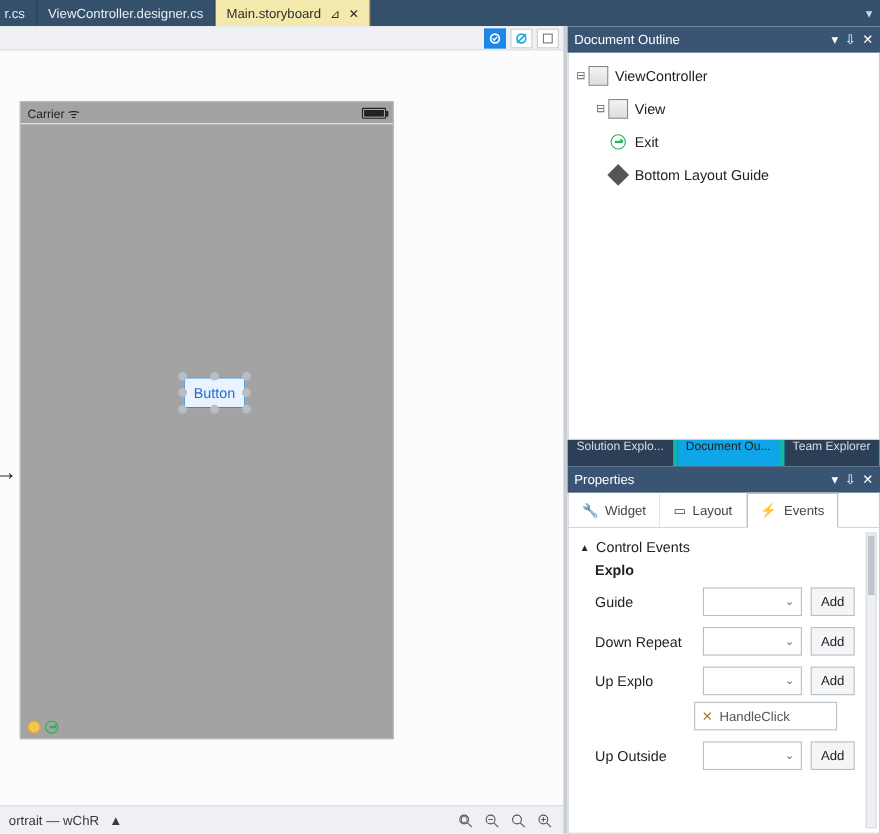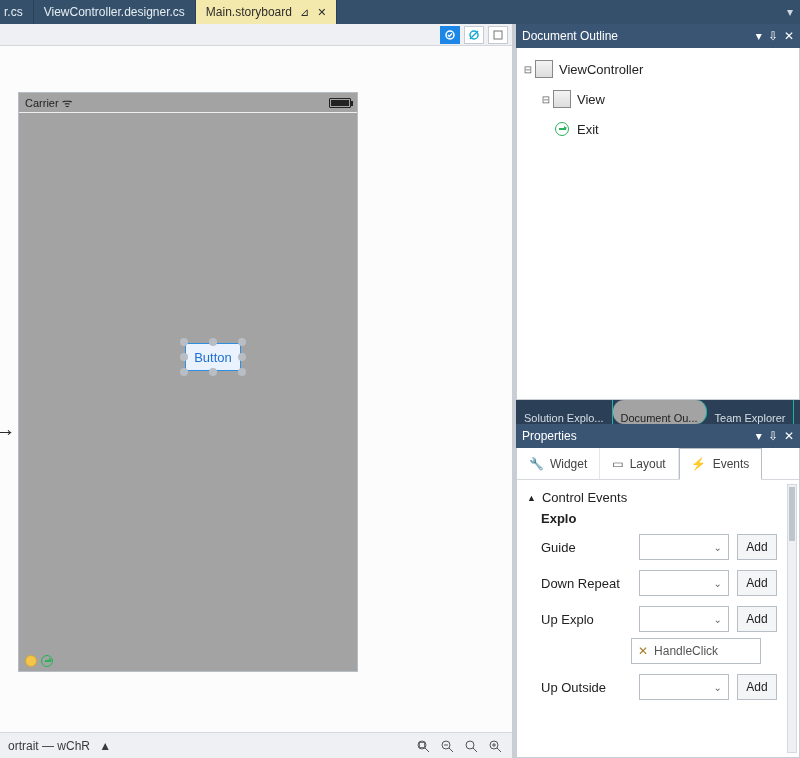--- a/index.html
+++ b/index.html
@@ -31,21 +31,21 @@
   .battery { width:22px; height:10px; border:1px solid #222; border-radius:1px; position:relative; }
   .battery::after { content:""; position:absolute; right:-3px; top:2px; width:2px; height:5px; background:#222; }
   .battery .lvl { position:absolute; left:1px; top:1px; bottom:1px; right:1px; background:#222; }
   .device-footer { position:absolute; left:6px; bottom:4px; display:flex; gap:4px; }
   .dot-yellow { width:12px; height:12px; border-radius:50%; background:#f4c54a; border:1px solid #d6a830; }
   .exit-icon { width:12px; height:12px; border:1.5px solid #27b35a; border-radius:50%; position:relative; }
   .exit-icon::after { content:""; position:absolute; left:3px; top:4px; width:6px; height:1.5px; background:#27b35a; }
   .exit-icon::before { content:""; position:absolute; left:7px; top:2px; border:2px solid transparent; border-left:3px solid #27b35a; }
 
   
-  .sel-wrap { position:absolute; left:166px; top:250px; width:56px; height:28px; }
+  .sel-wrap { position:absolute; left:148px; top:250px; width:56px; height:28px; }
   .sel-btn { width:100%; height:100%; border:1px solid #2d8fe2; background:#eaf3fd; color:#1f6fd0; font-size:13px; display:flex; align-items:center; justify-content:center; }
   .handle { position:absolute; width:8px; height:8px; background:#b9bec4; border-radius:50%; }
   .h-tl{left:-5px;top:-5px}.h-t{left:50%;top:-5px;margin-left:-4px}.h-tr{right:-5px;top:-5px}
   .h-l{left:-5px;top:50%;margin-top:-4px}.h-r{right:-5px;top:50%;margin-top:-4px}
   .h-bl{left:-5px;bottom:-5px}.h-b{left:50%;bottom:-5px;margin-left:-4px}.h-br{right:-5px;bottom:-5px}
 
   
   .statusline { height:26px; background:#eef0f3; border-top:1px solid #d5d9de; display:flex; align-items:center; justify-content:space-between; padding:0 8px; font-size:12px; color:#3a3a3a; }
   .statusline .tri { margin-left:6px; }
   .zooms { display:flex; gap:6px; align-items:center; }
@@ -66,22 +66,22 @@
 
   .icon-box { width:18px;height:18px;border:1px solid #888;background:linear-gradient(#f3f3f3,#ddd); }
   .icon-ok { width:22px;height:14px;border:1px solid #888;border-radius:2px;background:#f7f7f7;display:flex;align-items:center;justify-content:center;font-size:7px;font-weight:bold;color:#444; }
   .icon-cube { width:14px;height:14px;background:#555;transform:rotate(45deg);} 
   .icon-exit-sm { width:14px;height:14px;border:1.5px solid #27b35a;border-radius:50%;position:relative; }
   .icon-exit-sm::after{content:"";position:absolute;left:3px;top:5px;width:7px;height:1.5px;background:#27b35a;}
   .icon-exit-sm::before{content:"";position:absolute;left:8px;top:3px;border:2px solid transparent;border-left:3px solid #27b35a;}
 
   
   .tabwell { height:24px; background:#2b4056; display:flex; align-items:stretch; font-size:11px; color:#d5dde6; }
-  .tabwell .t { padding:0 8px; display:flex; align-items:flex-end; border-right:1px solid #14b8a6; white-space:nowrap; }
-  .tabwell .t.active { background:#a3a3a3; color:#222;border-radius:11px; }
+  .tabwell .t { padding:0 8px; display:flex; align-items:flex-start; border-right:4px solid #14b8a6; white-space:nowrap; }
+  .tabwell .t.active { background:#0ea5e9; color:#222; }
 
   
   .props-body { flex:1; background:#fff; border:1px solid #c9ced4; border-top:none; display:flex; flex-direction:column; min-height:0; }
   .props-tabs { height:32px; display:flex; align-items:stretch; border-bottom:1px solid #d5d9de; font-size:12px; }
   .ptab { padding:0 12px; display:flex; align-items:center; gap:6px; color:#444; border-right:1px solid #e3e6ea; }
   .ptab.active { background:#fff; border:1px solid #b8bec5; border-bottom:1px solid #fff; margin-bottom:-1px; }
   .props-scroll { flex:1; overflow:auto; position:relative; padding:6px 8px 6px 10px; font-size:13px; color:#222;}
   .props-scroll .scrollbar { position:absolute; right:2px; top:4px; bottom:4px; width:10px; background:#eef0f3; border:1px solid #d5d9de;}
   .props-scroll .scrollbar .thumb{position:absolute;left:1px;right:1px;top:2px;height:54px;background:#bfc5cc;}
   .sect { display:flex; align-items:center; gap:6px; margin:4px 0 6px; }
@@ -227,20 +227,27 @@
           </span>
         <span>View</span>
       </div>
       <div class="tree-row indent-1">
         <span class="tw"></span>
         <span class="icon">
             <span class="icon-exit-sm"></span>
           </span>
         <span>Exit</span>
       </div>
+      <div class="tree-row indent-1">
+        <span class="tw"></span>
+        <span class="icon">
+            <span class="icon-cube"></span>
+          </span>
+        <span>Bottom Layout Guide</span>
+      </div>
     </div>
 
     <div class="tabwell">
       <div class="t">
           <span>Solution Explo...</span>
         </div>
       <div class="t active">
           <span>Document Ou...</span>
         </div>
       <div class="t">

